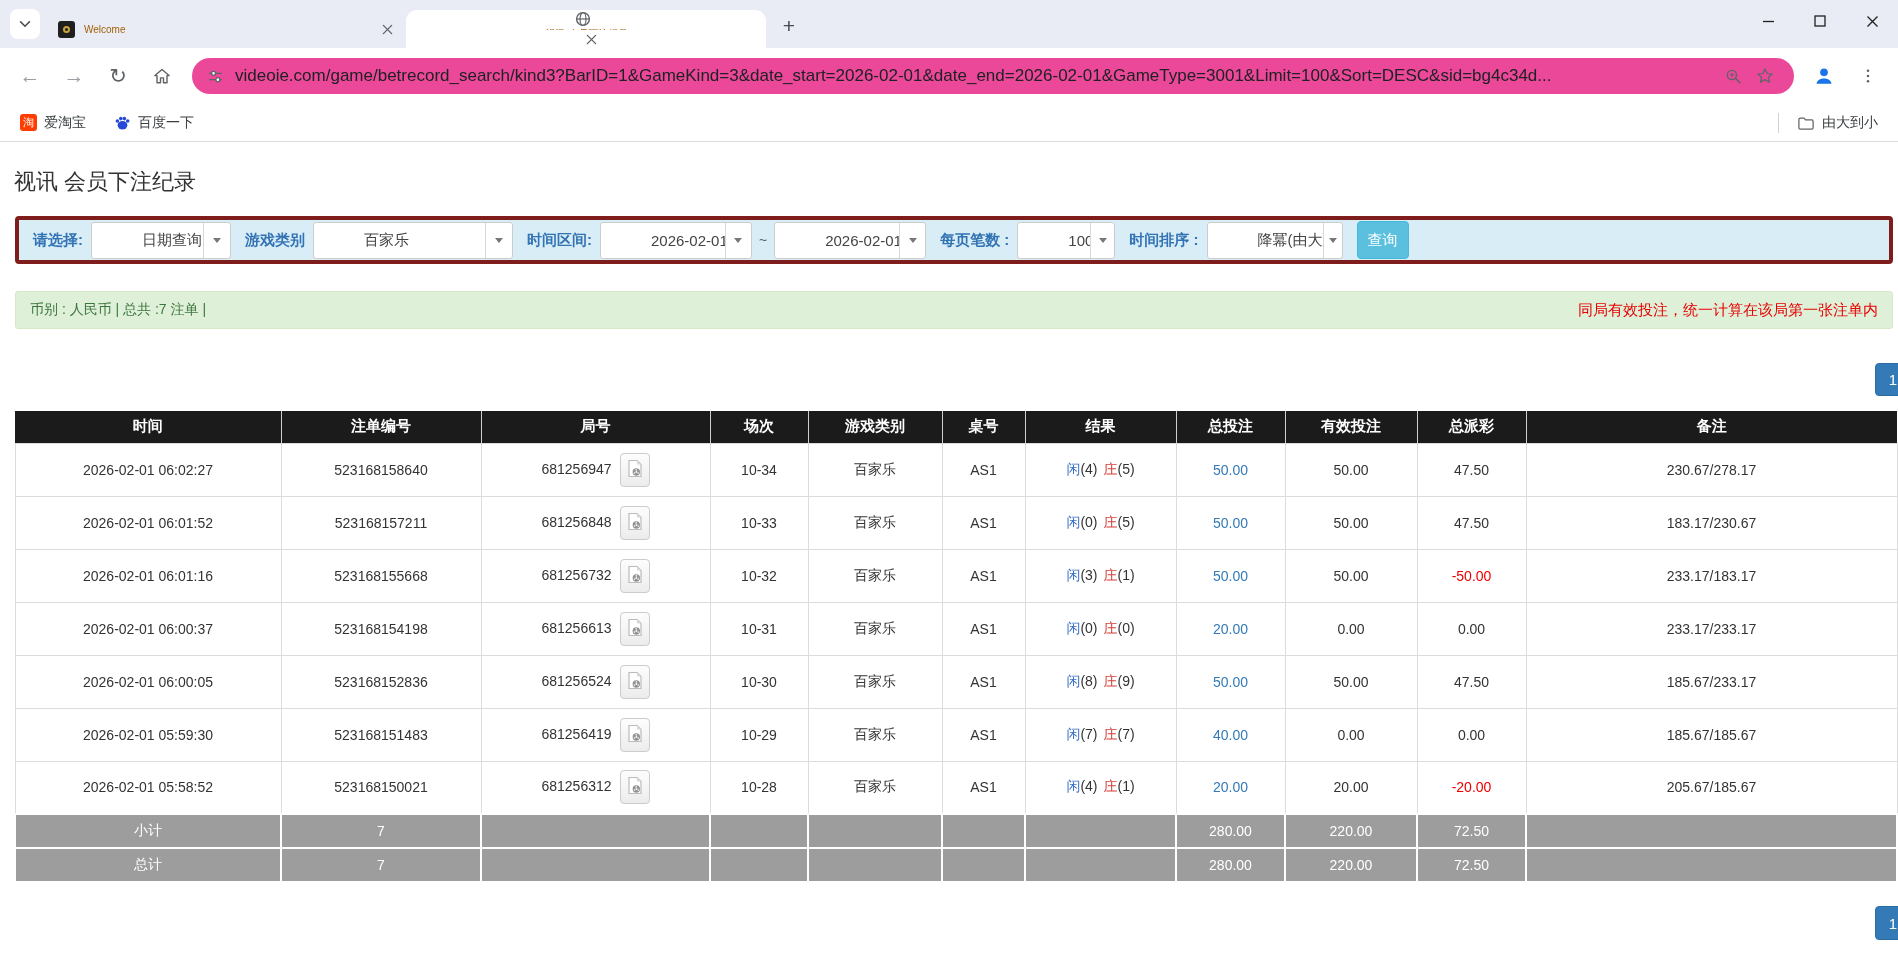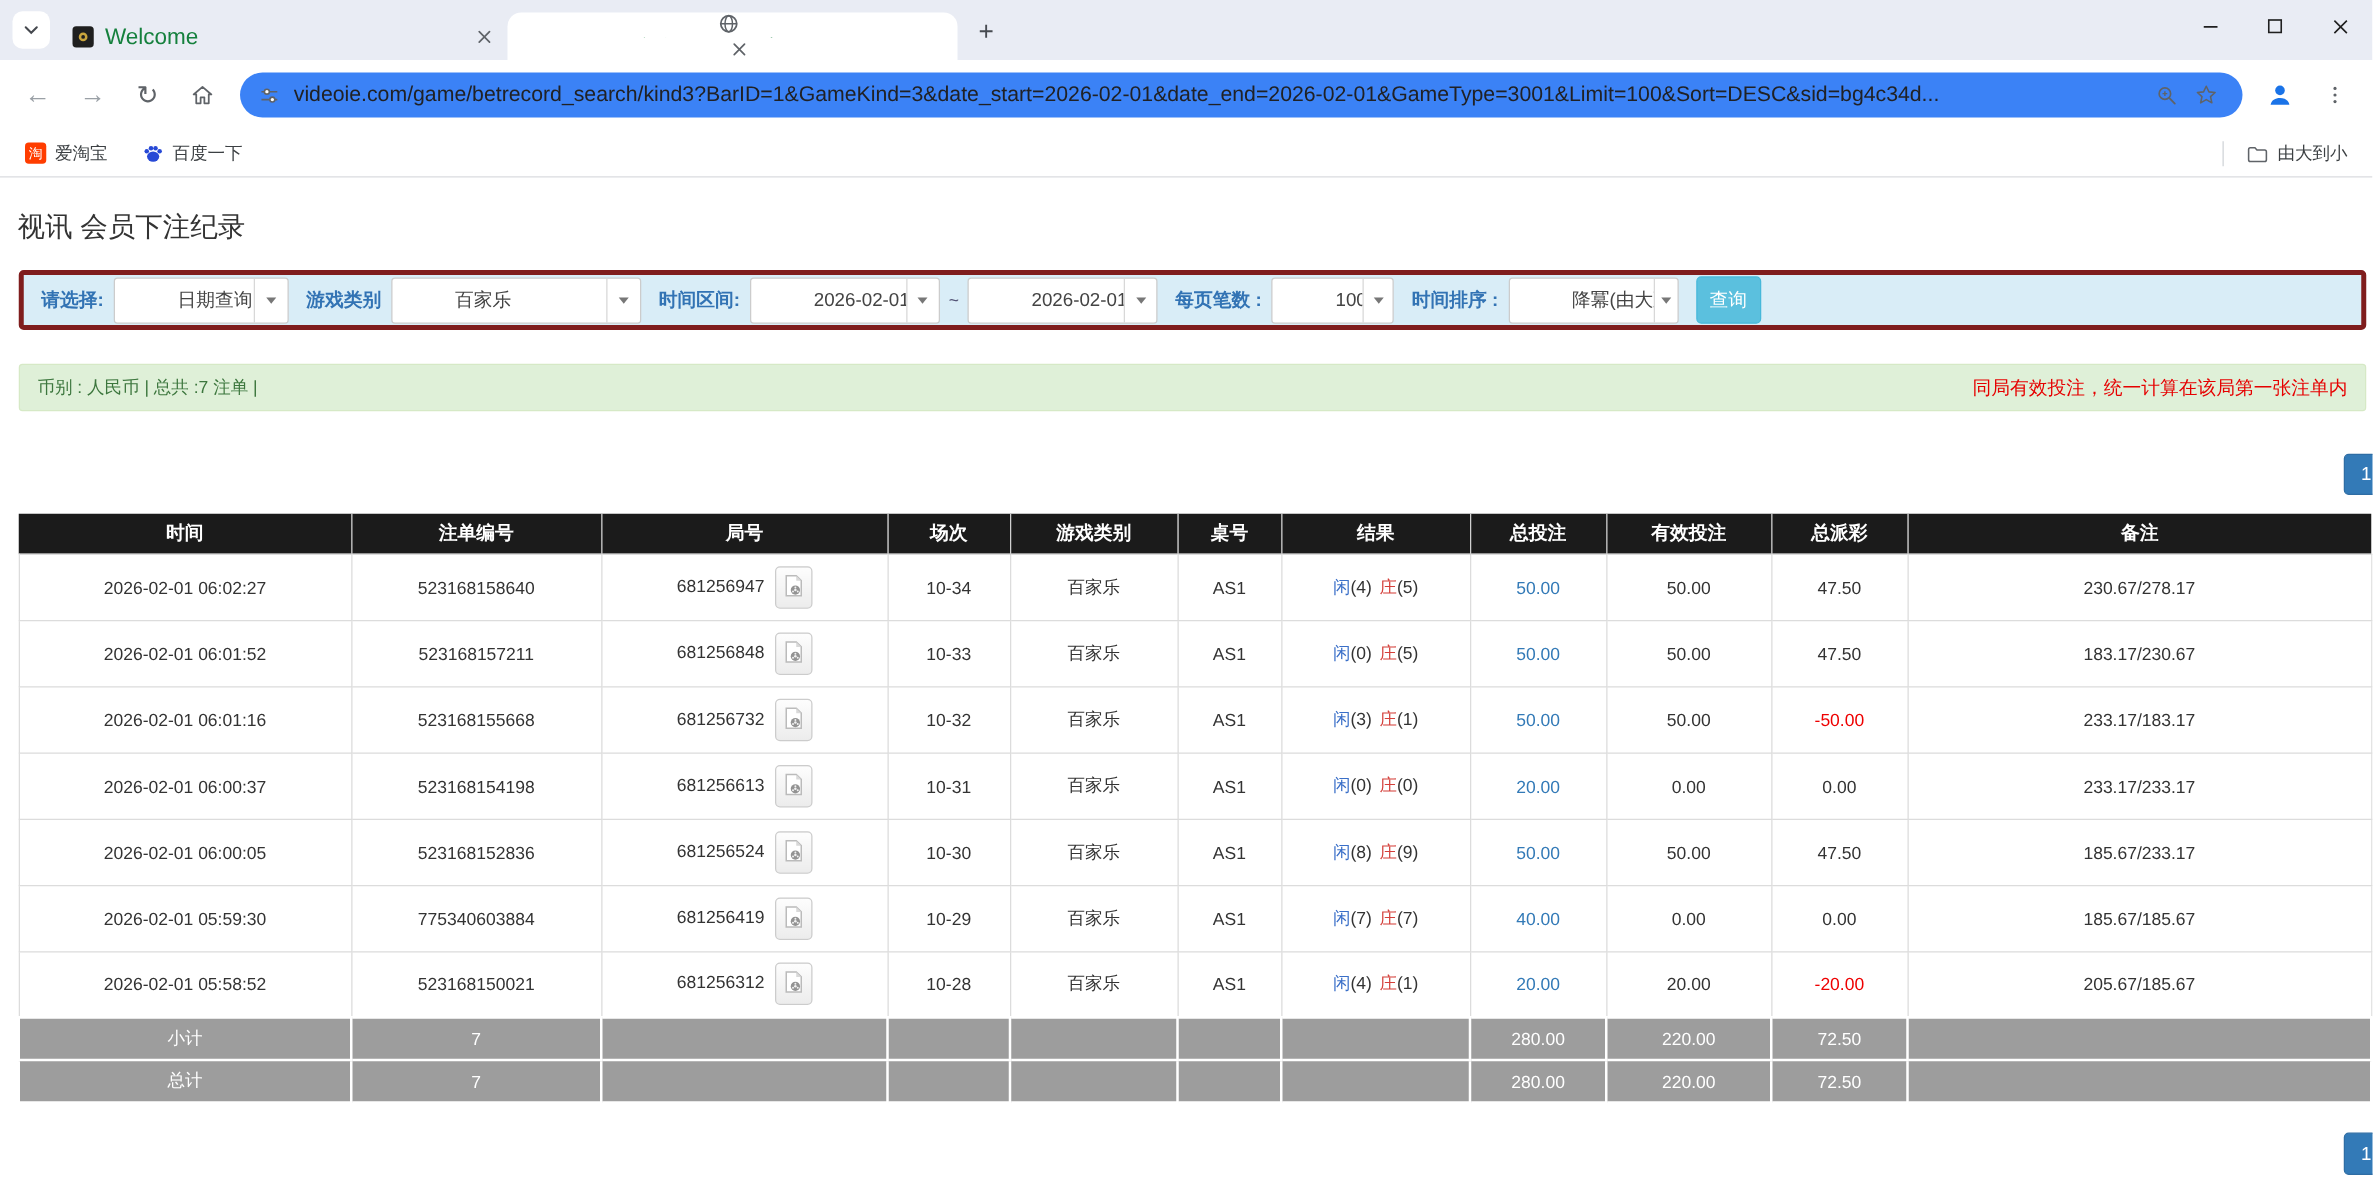--- a/index.html
+++ b/index.html
@@ -10,33 +10,33 @@
   .tabstrip { height: 48px; background: #e9ecf4; display: flex; align-items: flex-end; position: relative; }
   .tab-search-btn { width: 30px; height: 30px; background: #fff; border-radius: 8px; margin: 0 6px 9px 10px;
     display: flex; align-items: center; justify-content: center; cursor: pointer; }
   .tab { height: 38px; display: flex; align-items: center; padding: 0 10px 0 12px; width: 360px; cursor: pointer; }
   .tab.active { background: #fff; border-radius: 11px 11px 0 0; flex-direction: column; }
   .tab .favicon { width: 17px; height: 17px; margin-right: 9px; flex: 0 0 auto;
     display: flex; align-items: center; justify-content: center; }
   .fav-welcome { width: 17px; height: 17px; background: #1f1f1f; border-radius: 3px;
     display: flex; align-items: center; justify-content: center; }
   .fav-gold { width: 7px; height: 7px; border: 2px solid #caa53d; border-radius: 50%; }
-  .tab-title { font-size: 18px; color: #15803d; white-space: nowrap; overflow: hidden; flex: 1 1 auto; }
+  .tab-title { font-size: 10px; color: #a16207; white-space: nowrap; overflow: hidden; flex: 1 1 auto; }
   .tab-close { width: 18px; height: 18px; display: flex; align-items: center; justify-content: center;
     border-radius: 50%; margin-left: 8px; flex: 0 0 auto; cursor: pointer; }
   .newtab-btn { width: 30px; height: 30px; margin: 0 0 7px 8px; display: flex; align-items: center;
     justify-content: center; font-size: 21px; color: #474b51; border-radius: 50%; cursor: pointer; }
   .win-controls { position: absolute; right: 0; top: 6px; display: flex; }
   .win-btn { width: 52px; height: 30px; display: flex; align-items: center; justify-content: center; cursor: pointer; }
 
   .toolbar { height: 56px; background: #fff; display: flex; align-items: center; padding: 0 8px; }
   .nav-btn { width: 38px; height: 38px; display: flex; align-items: center; justify-content: center;
     border-radius: 50%; color: #5f6368; font-size: 21px; margin: 0 3px; cursor: pointer; }
   .nav-btn.dim { color: #9aa0a6; }
-  .omnibox { flex: 1 1 auto; height: 36px; background: #3b82f6; border-radius: 18px; margin: 0 8px;
+  .omnibox { flex: 1 1 auto; height: 36px; background: #ec4899; border-radius: 18px; margin: 0 8px;
     display: flex; align-items: center; padding: 0 14px; min-width: 0; }
   .omni-url { font-size: 17px; color: #202124; white-space: nowrap; overflow: hidden; flex: 1 1 auto; margin-left: 10px; }
   .omni-right-ic { width: 30px; height: 30px; display: flex; align-items: center; justify-content: center;
     margin-left: 2px; cursor: pointer; flex: 0 0 auto; }
 
   .bookmarks-bar { height: 38px; background: #fff; display: flex; align-items: center; padding: 0 12px;
     border-bottom: 1px solid #dadce0; }
   .bm-item { display: flex; align-items: center; height: 28px; padding: 0 8px; border-radius: 6px;
     cursor: pointer; margin-right: 12px; }
   .bm-label { font-size: 14px; color: #3c4043; margin-left: 7px; white-space: nowrap; }
@@ -416,21 +416,21 @@
         <td>百家乐</td>
         <td>AS1</td>
         <td><span class="res-player">闲</span><span>(8)</span><span class="res-banker">庄</span><span>(9)</span></td>
         <td class="amt-link">50.00</td>
         <td>50.00</td>
         <td class="">47.50</td>
         <td>185.67/233.17</td>
       </tr>
       <tr>
         <td>2026-02-01 05:59:30</td>
-        <td>775340603884</td>
+        <td>523168151483</td>
         <td><span>681256419</span><button class="film-btn">
             <span><svg width="16" height="19" viewBox="0 0 16 19">
                 <path d="M2 1.5h8l4 4v12H2z" fill="#fff" stroke="#bbb" stroke-width="1.2"></path>
                 <path d="M10 1.5l4 4h-4z" fill="#d9d9d9"></path>
                 <circle cx="9.3" cy="13" r="3.7" fill="#939393"></circle>
                 <circle cx="9.3" cy="13" r="1" fill="#f2f2f2"></circle>
                 <circle cx="9.3" cy="10.9" r="0.8" fill="#f2f2f2"></circle>
                 <circle cx="7.4" cy="14.1" r="0.8" fill="#f2f2f2"></circle>
                 <circle cx="11.2" cy="14.1" r="0.8" fill="#f2f2f2"></circle>
               </svg></span>

